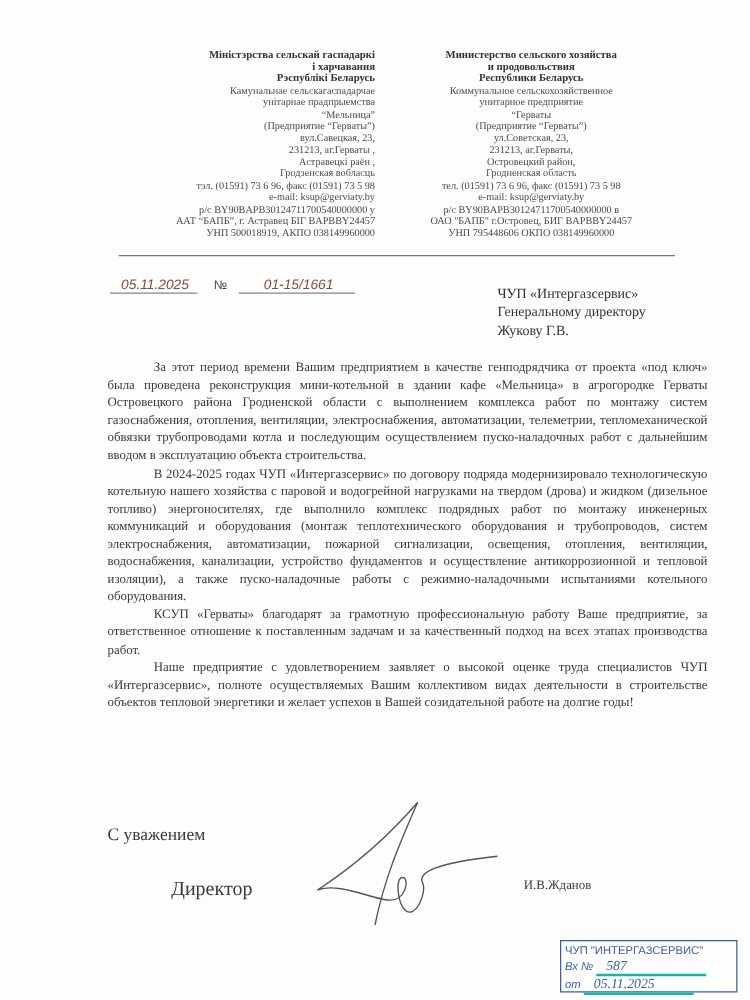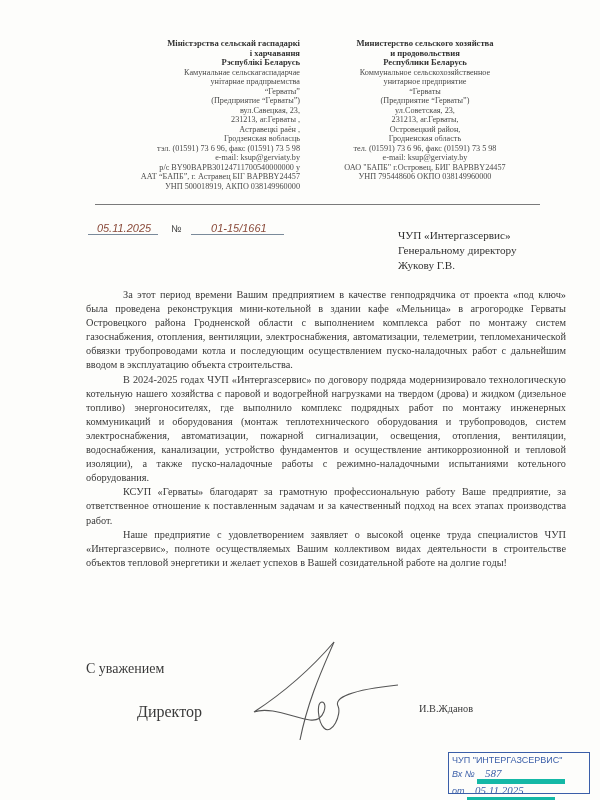--- a/index.html
+++ b/index.html
@@ -21,33 +21,33 @@
   .body-text p { margin: 0; text-indent: 37px; }
   .regards { position: absolute; top: 661px; left: 86px; font-size: 14px; color: #3a3a3a; }
   .sig-title { position: absolute; top: 703px; left: 137px; font-size: 16px; color: #3a3a3a; }
   .sig-name { position: absolute; top: 703px; left: 419px; font-size: 10.3px; color: #3a3a3a; }
   .signature { position: absolute; top: 640px; left: 250px; width: 150px; height: 105px; }
   .stamp {
     position: absolute; top: 752px; left: 448px; width: 142px; height: 42px; border: 1.5px solid #3a5ea8;
     font-family: "Liberation Sans", sans-serif; color: #3a5ea8; font-size: 9px; line-height: 12.5px; padding: 1px 3px; box-sizing: border-box;
   }
   .stamp .row { white-space: nowrap; }
-  .stamp .hand { font-family: "Liberation Serif", serif; font-style: italic; display: inline-block; border-bottom: 5px solid #14b8a6; min-width: 80px; padding-left: 8px; color: #3a5ea8; font-size: 11px; }
+  .stamp .hand { font-family: "Liberation Serif", serif; font-style: italic; display: inline-block; border-bottom: 2px solid #14b8a6; min-width: 80px; padding-left: 8px; color: #3a5ea8; font-size: 11px; }
   .stamp .lbl { font-style: italic; }
 </style>
 </head>
 <body>
 
 <div class="hdr left">
   <div class="b">Міністэрства сельскай гаспадаркі</div>
   <div class="b">і харчавання</div>
   <div class="b">Рэспублікі Беларусь</div>
   <div>Камунальнае сельскагаспадарчае</div>
   <div>унітарнае прадпрыемства</div>
-  <div>“Герваты”</div>
+  <div>“Мельница”</div>
   <div>(Предприятие “Герваты”)</div>
   <div>вул.Савецкая, 23,</div>
   <div>231213, аг.Герваты ,</div>
   <div>Астравецкі раён ,</div>
   <div>Гродзенская вобласць</div>
   <div>тэл. (01591) 73 6 96, факс (01591) 73 5 98</div>
   <div>e-mail: ksup@gerviaty.by</div>
   <div>р/с BY90BAPB30124711700540000000 у</div>
   <div>ААТ “БАПБ”, г. Астравец БІГ BAPBBY24457</div>
   <div>УНП 500018919, АКПО 038149960000</div>
@@ -60,20 +60,21 @@
   <div>Коммунальное сельскохозяйственное</div>
   <div>унитарное предприятие</div>
   <div>“Герваты</div>
   <div>(Предприятие “Герваты”)</div>
   <div>ул.Советская, 23,</div>
   <div>231213, аг.Герваты,</div>
   <div>Островецкий район,</div>
   <div>Гродненская область</div>
   <div>тел. (01591) 73 6 96, факс (01591) 73 5 98</div>
   <div>e-mail: ksup@gerviaty.by</div>
+  <div>р/с BY90BAPB30124711700540000000 в</div>
   <div>ОАО "БАПБ" г.Островец, БИГ BAPBBY24457</div>
   <div>УНП 795448606 ОКПО 038149960000</div>
 </div>
 
 <div class="divider"></div>
 
 <div class="regline">
   <span class="date">05.11.2025</span>
   <span class="no">№</span>
   <span class="num">01-15/1661</span>

